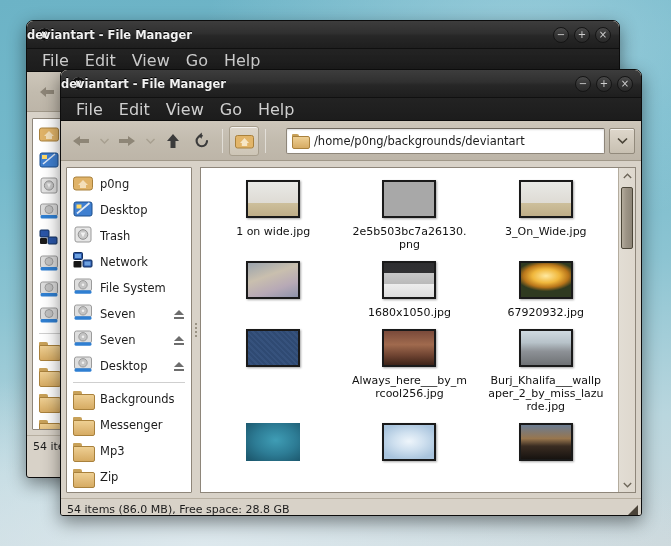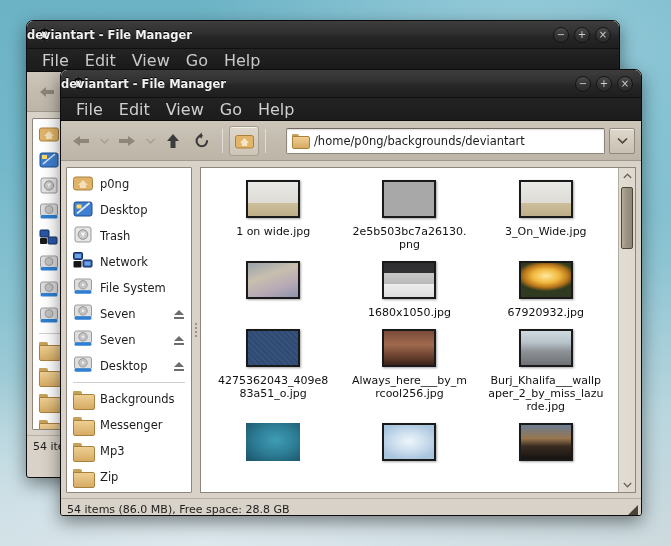--- a/index.html
+++ b/index.html
@@ -702,21 +702,20 @@
             <div class="fname">1680x1050.jpg</div>
           </div>
 
           <div class="file-cell">
             <div class="thumb" style="background:radial-gradient(ellipse 60% 45% at 50% 38%, #ffe9a0 0%, #f0b73c 45%, #b8751a 75%, #2f3a20 100%);"></div>
             <div class="fname">67920932.jpg</div>
           </div>
 
           <div class="file-cell">
             <div class="thumb" style="background:repeating-linear-gradient(45deg,#2f4a73 0 2px,#36527d 2px 4px);"></div>
-            <div class="fname">4275362043_409e883a51_o.jpg</div>
           </div>
 
           <div class="file-cell">
             <div class="thumb" style="background:linear-gradient(180deg,#7a4a3a 0%,#a06a4e 40%,#6e4331 72%,#3d2318 100%);"></div>
             <div class="fname">Always_here___by_mrcool256.jpg</div>
           </div>
 
           <div class="file-cell">
             <div class="thumb" style="background:linear-gradient(180deg,#cfd9e0 0%,#b7c2c9 34%,#8d9196 60%,#6f7275 100%);"></div>
             <div class="fname">Burj_Khalifa___wallpaper_2_by_miss_lazurde.jpg</div>

